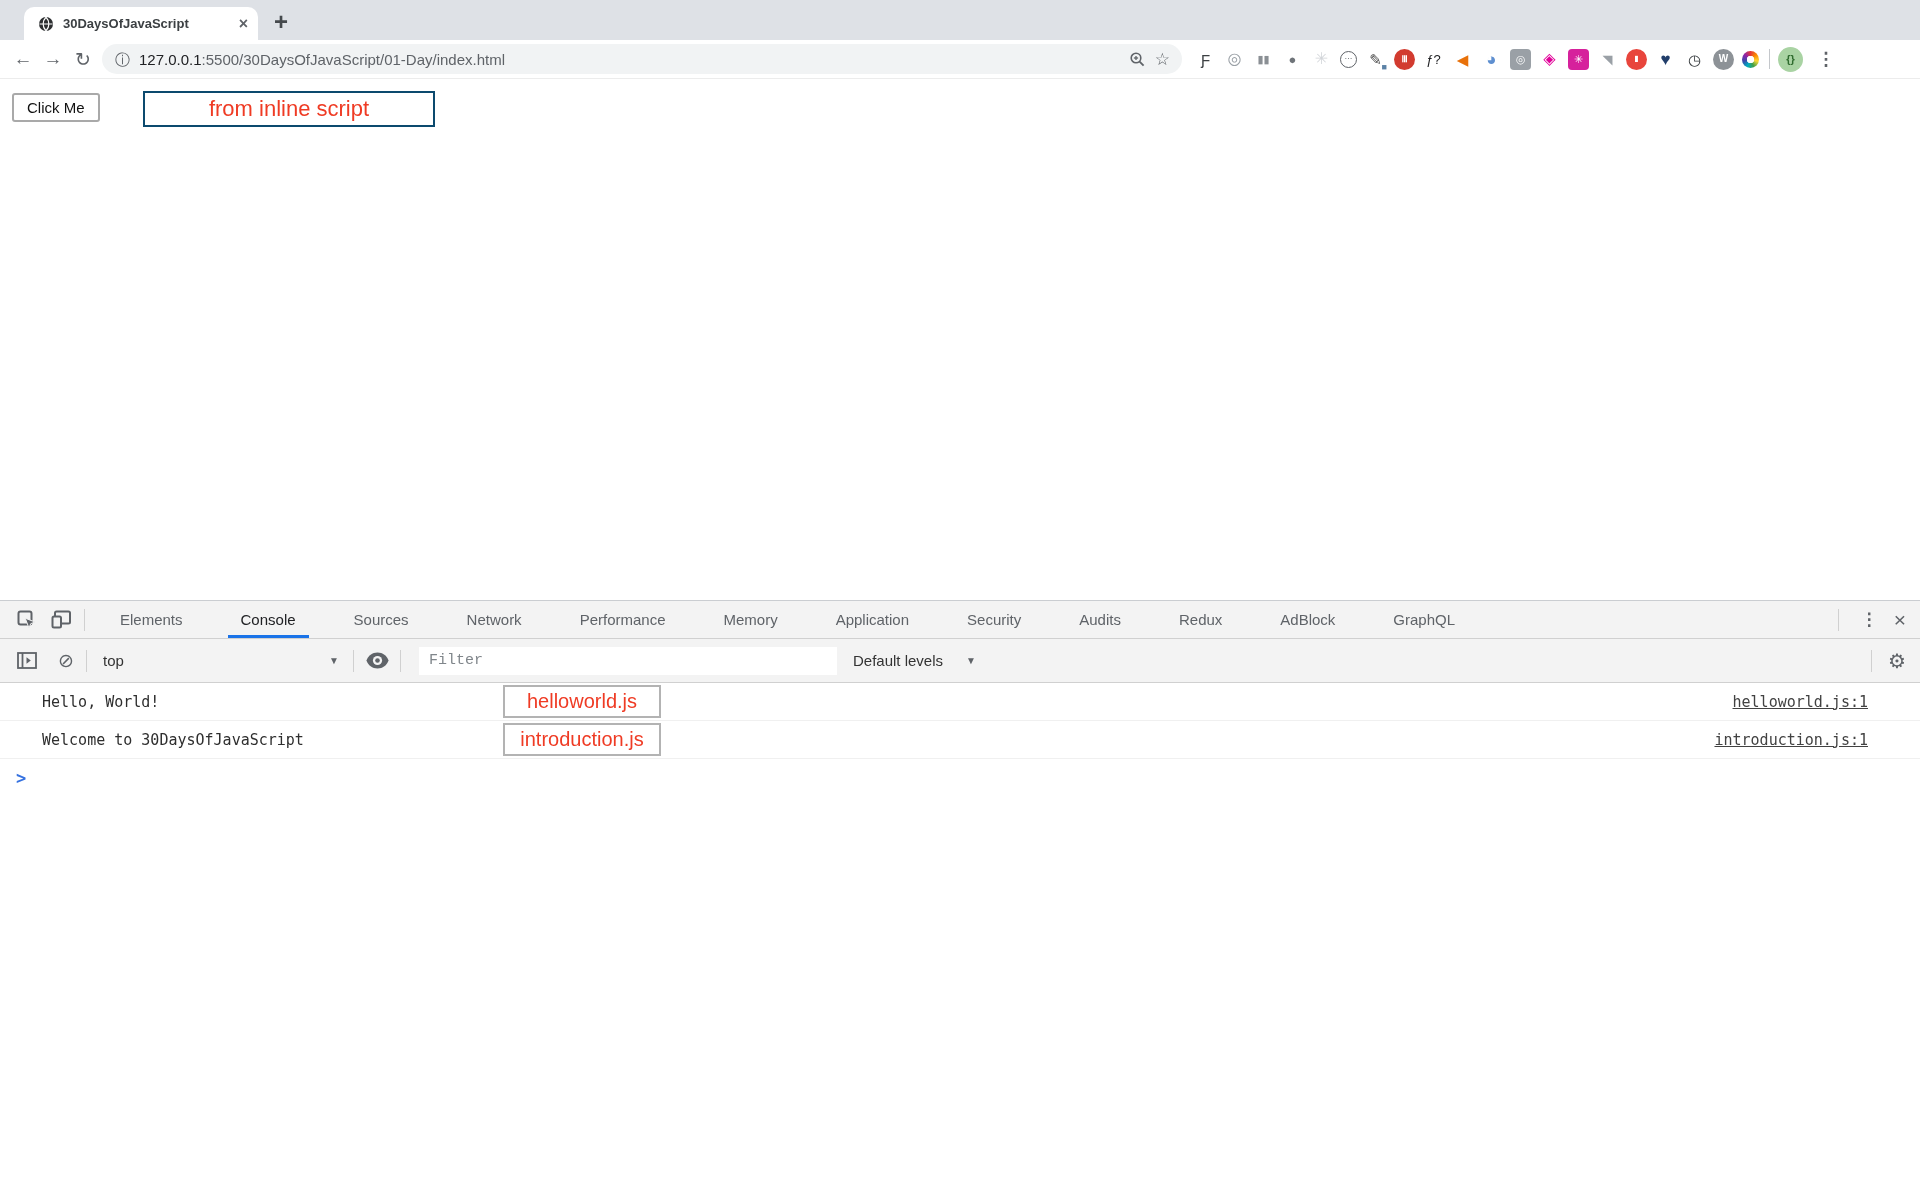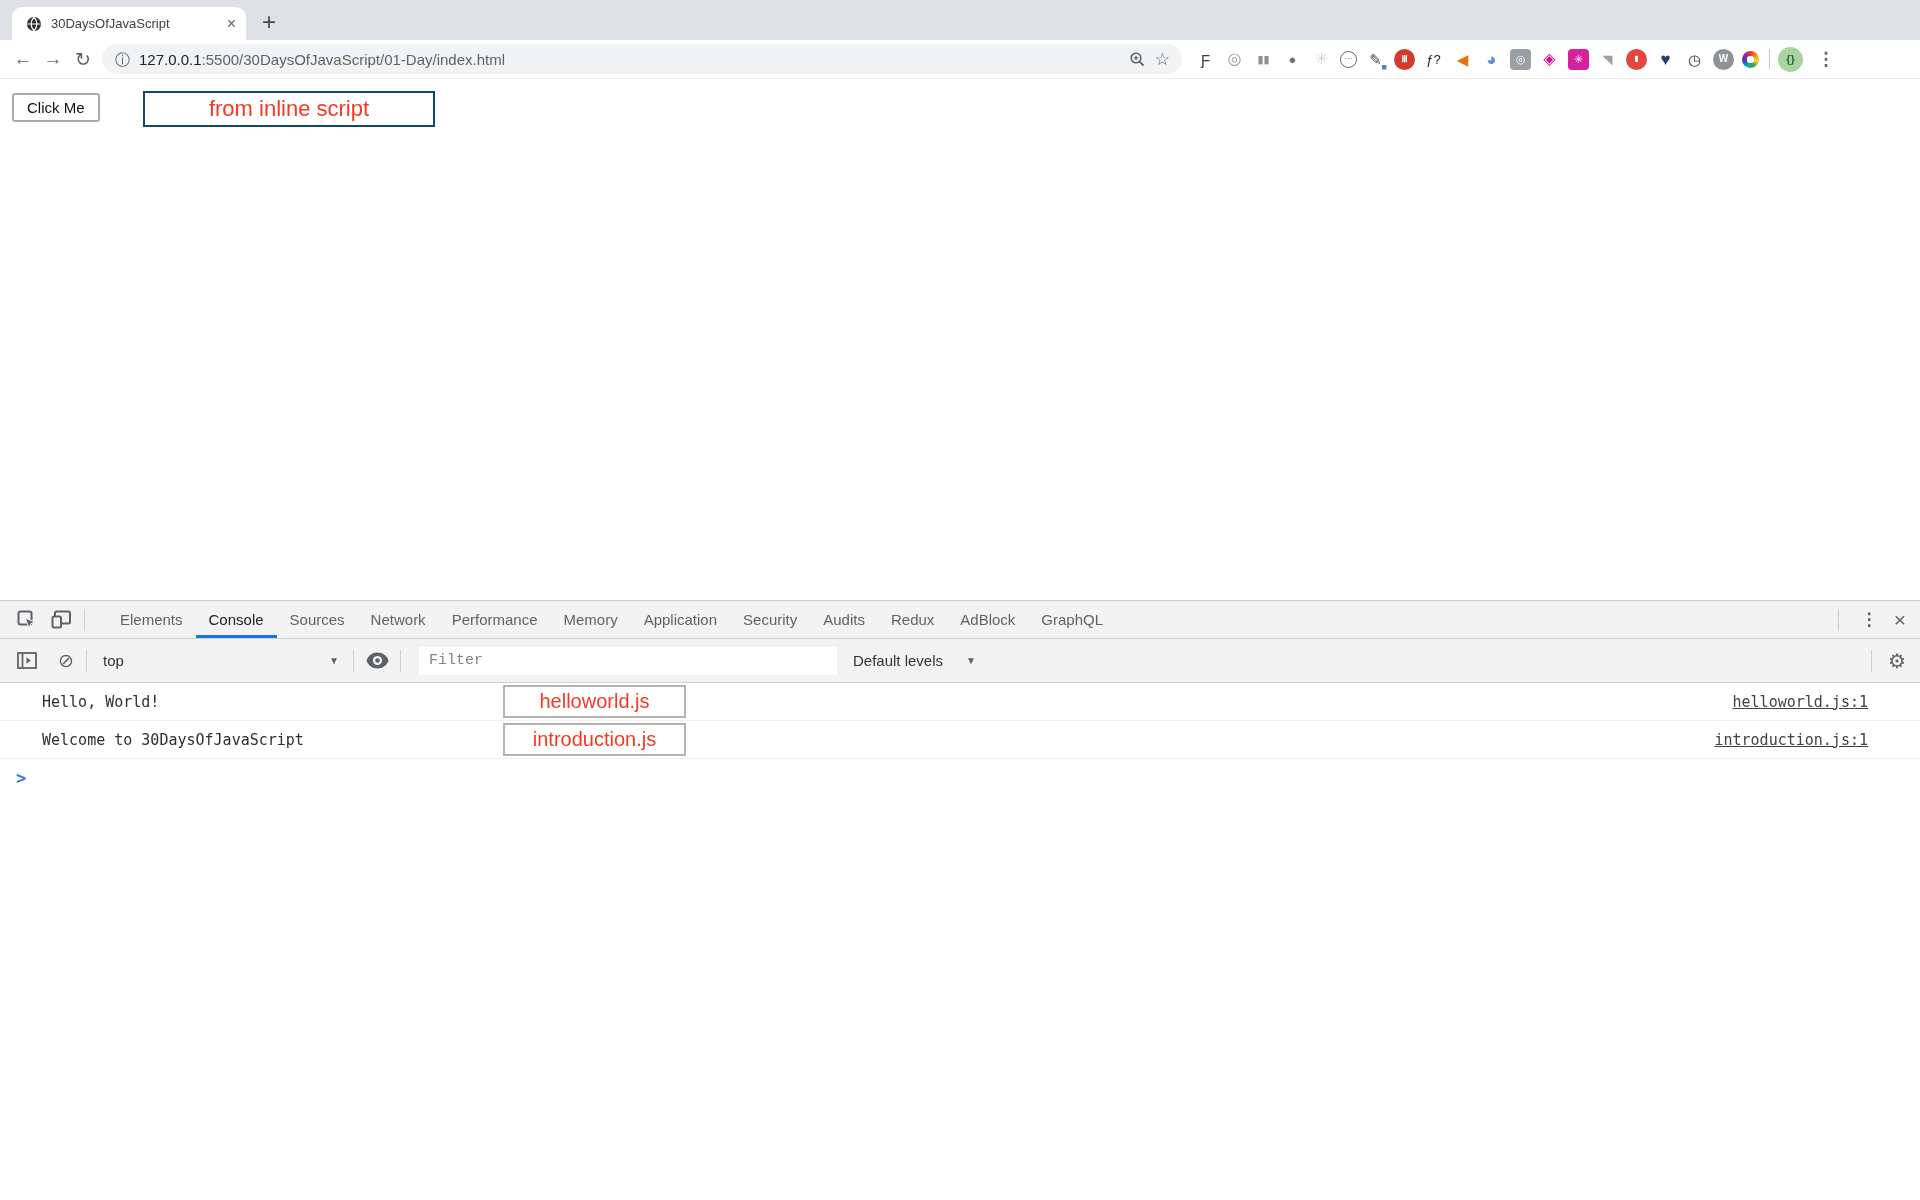--- a/index.html
+++ b/index.html
@@ -1,20 +1,20 @@
 <!DOCTYPE html>
 <html><head>
 <meta charset="utf-8">
 <style>
   * { box-sizing: border-box; margin: 0; padding: 0; }
   html, body { width: 1920px; height: 1200px; overflow: hidden; }
   body { font-family: "Liberation Sans", sans-serif; background: #fff; position: relative; }
 
   
-  .tabstrip { height: 40px; background: #dee1e6; display: flex; align-items: flex-end; padding-left: 12px; }
+  .tabstrip { height: 40px; background: #dee1e6; display: flex; align-items: flex-end; padding-left: 24px; font-weight: bold; }
   .tab { width: 234px; height: 33px; background: #fff; border-radius: 10px 10px 0 0; display: flex; align-items: center; padding: 0 10px 0 14px; gap: 9px; }
   .favicon { display: flex; flex: none; }
   .tab-title { font-size: 13px; color: #3c4043; flex: 1; white-space: nowrap; overflow: hidden; }
   .tab-close { color: #5f6368; font-size: 16px; line-height: 1; cursor: default; }
   .newtab { margin: 0 0 8px 16px; font-size: 24px; line-height: 20px; color: #45494d; }
 
   
   .toolbar { height: 39px; background: #fff; display: flex; align-items: center; padding: 0 10px 0 8px; border-bottom: 1px solid #ececec; }
   .navbtn { width: 30px; text-align: center; font-size: 19px; color: #5f6368; flex: none; }
   .urlbar { width: 1080px; height: 30px; background: #f1f3f4; border-radius: 15px; display: flex; align-items: center; padding: 0 12px 0 13px; gap: 9px; margin-left: 4px; flex: none; }
@@ -40,42 +40,42 @@
   
   .content { position: relative; height: 520px; background: #fff; }
   .clickme { position: absolute; left: 12px; top: 14px; background: #fff; border: 2px solid #a9a9a9; border-radius: 3px; font-family: "Liberation Sans", sans-serif; font-size: 15px; color: #111; padding: 4px 13px; }
   .banner { position: absolute; left: 143px; top: 12px; width: 292px; height: 36px; border: 2px solid #0c4a6e; background: #fff; color: #ef3b24; font-size: 22px; display: flex; align-items: center; justify-content: center; }
 
   
   .devtools { position: absolute; left: 0; top: 600px; width: 1920px; height: 600px; background: #fff; border-top: 1px solid #cacdd1; }
   .dt-tabsbar { height: 38px; background: #f3f3f3; border-bottom: 1px solid #d0d0d0; display: flex; align-items: center; padding: 0 14px 0 10px; }
   .dt-iconbtn { width: 34px; display: flex; align-items: center; justify-content: center; flex: none; }
   .dt-sep { width: 1px; height: 22px; background: #d0d0d0; margin: 0 6px; flex: none; }
-  .dt-tab-list { display: flex; height: 100%; margin-left: 16px; }
+  .dt-tab-list { display: flex; height: 100%; margin-left: 16px; gap: 32px; }
   .dt-tab { padding: 0 13px; display: flex; align-items: center; font-size: 15px; color: #5f6368; height: 100%; white-space: nowrap; }
   .dt-tab.active { color: #202124; box-shadow: inset 0 -3px 0 #1a73e8; }
   .dt-right { margin-left: auto; display: flex; align-items: center; gap: 16px; }
   .dt-menu { color: #5f6368; font-size: 17px; font-weight: bold; }
   .dt-close { color: #5f6368; font-size: 21px; line-height: 1; }
 
   .dt-toolbar { height: 44px; background: #f3f3f3; border-bottom: 1px solid #d0d0d0; display: flex; align-items: center; padding: 0 14px 0 10px; }
   .clear-btn { color: #5f6368; font-size: 19px; margin-left: 8px; width: 28px; text-align: center; }
   .ctx-dropdown { width: 250px; margin-left: 4px; display: flex; align-items: center; justify-content: space-between; padding: 0 8px 0 6px; }
   .ctx-label { font-size: 15px; color: #333; }
   .caret { font-size: 10px; color: #5f6368; }
   .filter-input { width: 418px; height: 28px; background: #fff; border: none; outline: none; font-size: 15px; color: #202124; padding: 0 10px; margin-left: 12px; font-family: Liberation Mono, monospace; }
   .filter-input::placeholder { color: #80868b; }
   .levels { display: flex; align-items: center; gap: 23px; margin-left: 16px; }
   .levels-label { font-size: 15px; color: #333; }
   .dt-spacer { flex: 1; }
   .gear { color: #5f6368; font-size: 20px; margin-left: 10px; }
 
   .dt-console { font-family: "DejaVu Sans Mono", monospace; }
   .c-row { height: 38px; border-bottom: 1px solid #f0f0f0; position: relative; display: flex; align-items: center; padding: 0 52px 0 42px; font-size: 15px; color: #2e2e2e; }
-  .annotation { position: absolute; left: 503px; top: 2px; width: 183px; height: 33px; border: 2px solid #b3b3b3; background: #fff; color: #ef3b24; font-family: "Liberation Sans", sans-serif; font-size: 20px; display: flex; align-items: center; justify-content: center; z-index: 2; }
+  .annotation { position: absolute; left: 503px; top: 2px; width: 158px; height: 33px; border: 2px solid #b3b3b3; background: #fff; color: #ef3b24; font-family: "Liberation Sans", sans-serif; font-size: 20px; display: flex; align-items: center; justify-content: center; z-index: 2; }
   .src { margin-left: auto; color: #424242; text-decoration: underline; font-size: 15px; text-align: right; }
   .prompt-row { height: 38px; display: flex; align-items: center; padding-left: 16px; }
   .prompt { color: #3672e0; font-weight: bold; font-size: 17px; }
 </style>
 </head>
 <body>
 
 <div class="tabstrip">
   <div class="tab">
     <span class="favicon">

